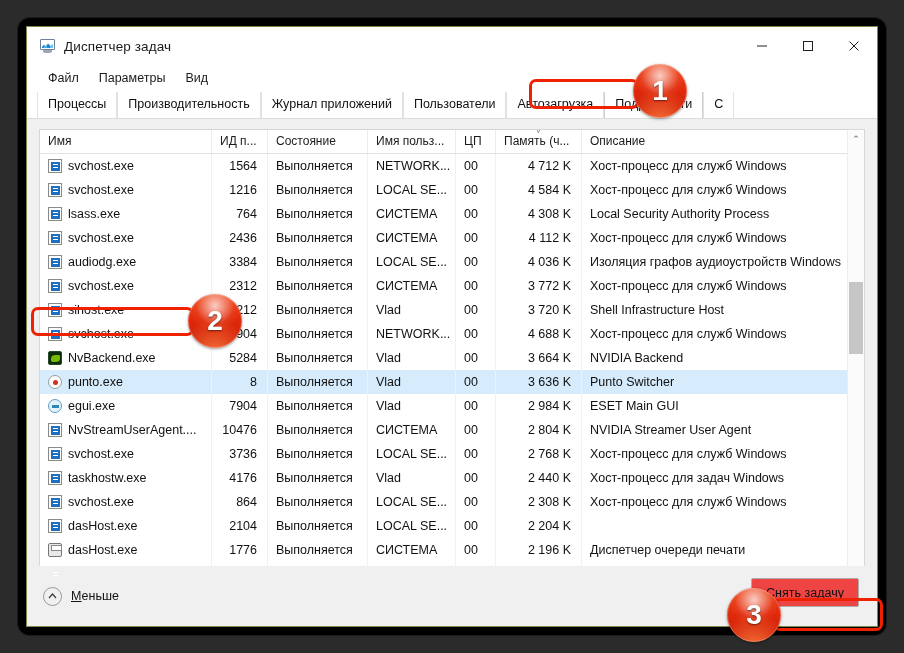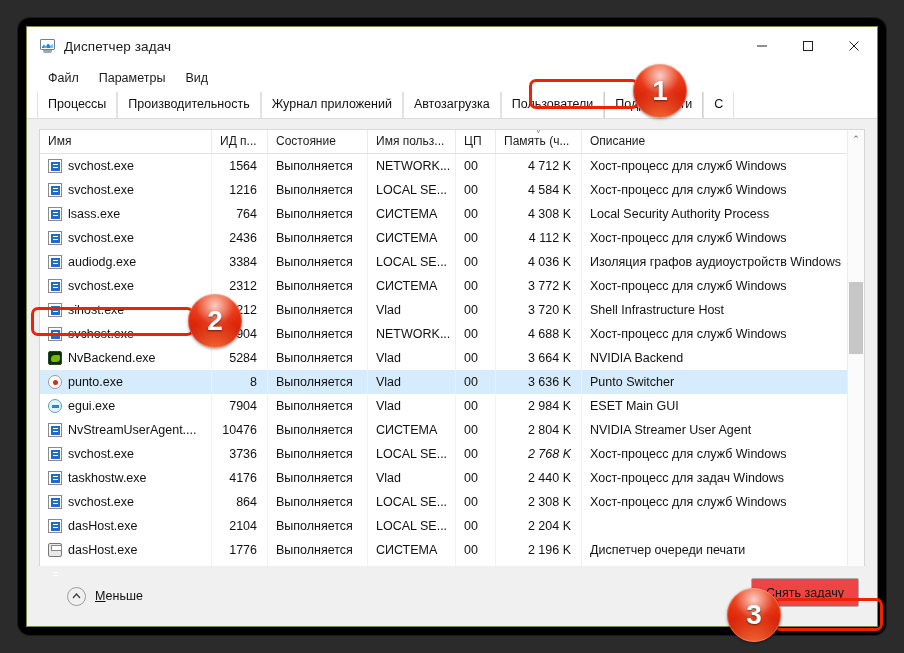--- a/index.html
+++ b/index.html
@@ -272,21 +272,20 @@
   }
 
   
   .bottombar {
     position: absolute;
     left: 0; right: 0; bottom: 0;
     height: 60px;
     background: #f0f0f0;
     display: flex;
     align-items: center;
-    padding-left: 24px;
   }
   .less-wrap {
     display: flex; align-items: center; gap: 9px;
     margin-left: 16px;
   }
   .less-circle {
     width: 19px; height: 19px;
     border-radius: 50%;
     border: 1px solid #9b9b9b;
     display: flex; align-items: center; justify-content: center;
@@ -374,22 +373,22 @@
     <div class="menubar">
       <div class="menu-item">Файл</div>
       <div class="menu-item">Параметры</div>
       <div class="menu-item">Вид</div>
     </div>
 
     <div class="tabstrip">
       <div class="tab">Процессы</div>
       <div class="tab">Производительность</div>
       <div class="tab">Журнал приложений</div>
+      <div class="tab">Пользователи</div>
       <div class="tab">Автозагрузка</div>
-      <div class="tab">Пользователи</div>
       <div class="tab active">Подробности</div>
       <div class="tab">С</div>
     </div>
 
     <div class="table-area">
       <div class="thead">
         <div class="th" style="width:172px">Имя</div>
         <div class="th" style="width:56px">ИД п...</div>
         <div class="th" style="width:100px">Состояние</div>
         <div class="th" style="width:88px">Имя польз...</div>
@@ -547,21 +546,21 @@
           </div>
           <div class="row">
             <div class="cell name" style="width: 172px;">
               <span class="ficon generic"></span>
               <span>svchost.exe</span>
             </div>
             <div class="cell num" style="width: 56px;">3736</div>
             <div class="cell " style="width: 100px;">Выполняется</div>
             <div class="cell " style="width: 88px;">LOCAL SE...</div>
             <div class="cell " style="width: 40px;">00</div>
-            <div class="cell num" style="width: 86px; font-style: italic;">2 768 K</div>
+            <div class="cell num" style="width: 86px;">2 768 K</div>
             <div class="cell" style="flex: 1 1 0%; border-right: none;">Хост-процесс для служб Windows</div>
           </div>
           <div class="row">
             <div class="cell name" style="width: 172px;">
               <span class="ficon generic"></span>
               <span>taskhostw.exe</span>
             </div>
             <div class="cell num" style="width: 56px;">4176</div>
             <div class="cell " style="width: 100px;">Выполняется</div>
             <div class="cell " style="width: 88px;">Vlad</div>

